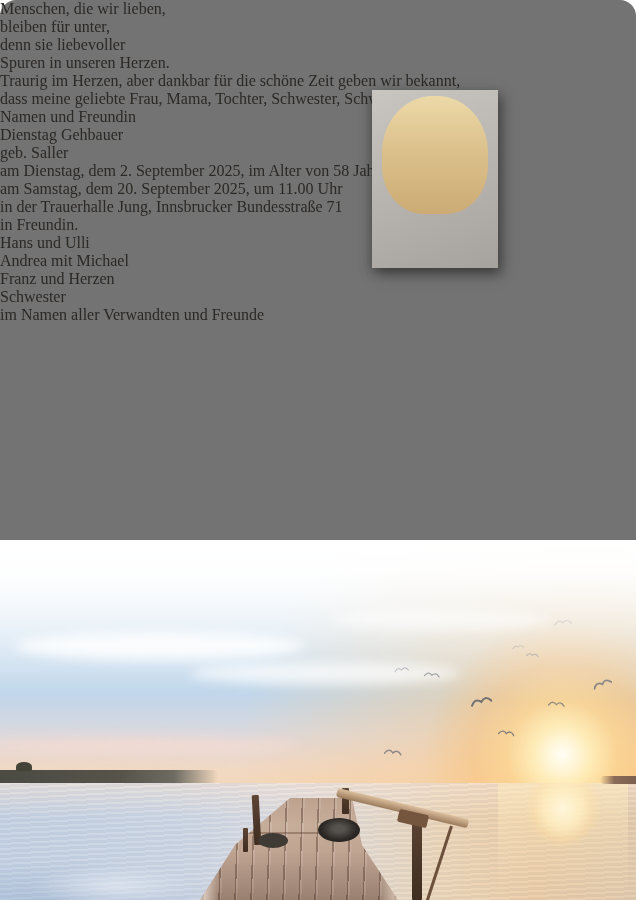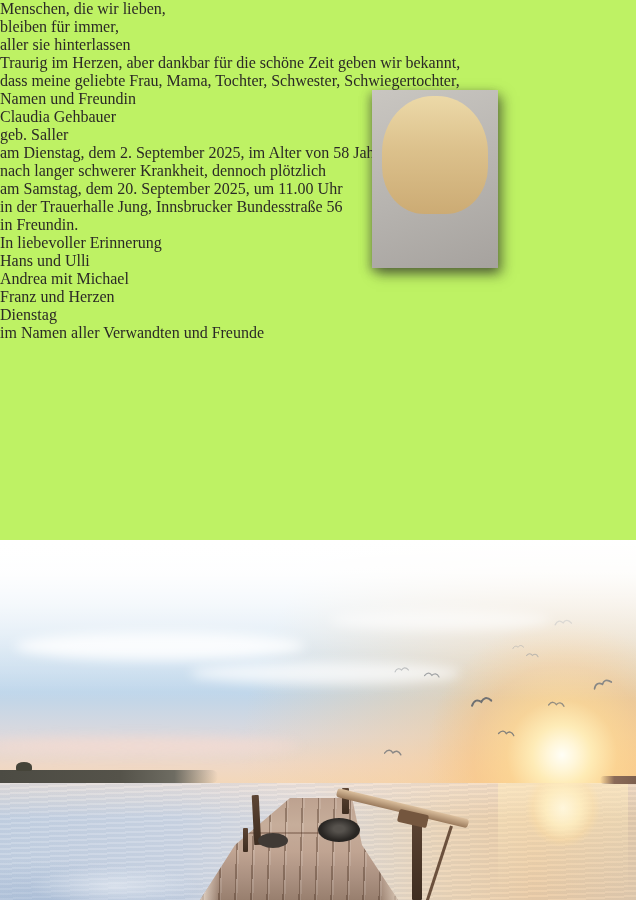--- a/index.html
+++ b/index.html
@@ -1,18 +1,18 @@
 <!DOCTYPE html>
 <html><head>
 <meta charset="utf-8">
 <style>
   html,body{margin:0;padding:0;background:#ffffff;}
   body{width:636px;height:900px;position:relative;overflow:hidden;
        font-family:"Liberation Serif","DejaVu Serif",serif;color:#2b2926;}
-  .page{position:absolute;inset:0;background:#bef264;}
+  .page{position:absolute;inset:0;background:#737373;border-radius:16px;}
 
   
   .scene{position:absolute;left:0;top:540px;width:636px;height:360px;overflow:hidden;}
   .sky{position:absolute;left:0;top:0;width:636px;height:245px;z-index:1;
        background:
          radial-gradient(circle at 92% 96%, rgba(250,198,122,0.75) 0%, rgba(248,205,150,0.45) 28%, rgba(248,215,175,0) 55%),
          linear-gradient(to bottom,#f8fbfd 0%,#e3eef7 22%,#cfe1f0 45%,#bdd5ea 62%,#dcd9dd 80%,#efd8c6 92%,#f3d7b8 100%);}
   .cloud{position:absolute;border-radius:50%;filter:blur(6px);z-index:1;}
   .cloud.c1{left:15px;top:92px;width:290px;height:28px;background:rgba(255,255,255,0.85);}
   .cloud.c2{left:190px;top:122px;width:270px;height:22px;background:rgba(255,255,255,0.7);}
@@ -185,48 +185,47 @@
     <div class="eye right"></div>
     <div class="lens left"></div>
     <div class="lens right"></div>
     <div class="bridge"></div>
     <div class="nose"></div>
     <div class="lips"></div>
   </div>
 
   <div class="txt quote">
     <div>Menschen, die wir lieben,</div>
-    <div>bleiben für immer,</div>
-    <div>aller sie hinterlassen</div>
+    <div>bleiben für unter,</div>
+    <div>denn sie liebevoller</div>
+    <div>Spuren in unseren Herzen.</div>
   </div>
 
   <div class="txt intro">
     <div>Traurig im Herzen, aber dankbar für die schöne Zeit geben wir bekannt,</div>
     <div>dass meine geliebte Frau, Mama, Tochter, Schwester, Schwiegertochter,</div>
     <div>Namen und Freundin</div>
   </div>
 
-  <div class="txt name">Claudia Gehbauer</div>
+  <div class="txt name">Dienstag Gehbauer</div>
   <div class="txt maiden">geb. Saller</div>
 
   <div class="txt passing">
     <div>am Dienstag, dem 2. September 2025, im Alter von 58 Jahren,</div>
-    <div>nach langer schwerer Krankheit, dennoch plötzlich</div>
   </div>
 
   <div class="txt farewell">
     <div>am Samstag, dem 20. September 2025, um 11.00 Uhr</div>
-    <div>in der Trauerhalle Jung, Innsbrucker Bundesstraße 56</div>
+    <div>in der Trauerhalle Jung, Innsbrucker Bundesstraße 71</div>
     <div>in Freundin.</div>
   </div>
 
-  <div class="txt rem-head">In liebevoller Erinnerung</div>
 
   <div class="txt names">
     <div>Hans und Ulli</div>
     <div>Andrea mit Michael</div>
     <div>Franz und Herzen</div>
-    <div>Dienstag</div>
+    <div>Schwester</div>
   </div>
 
   <div class="txt closing">im Namen aller Verwandten und Freunde</div>
 
 </div>
 
 </body></html>

